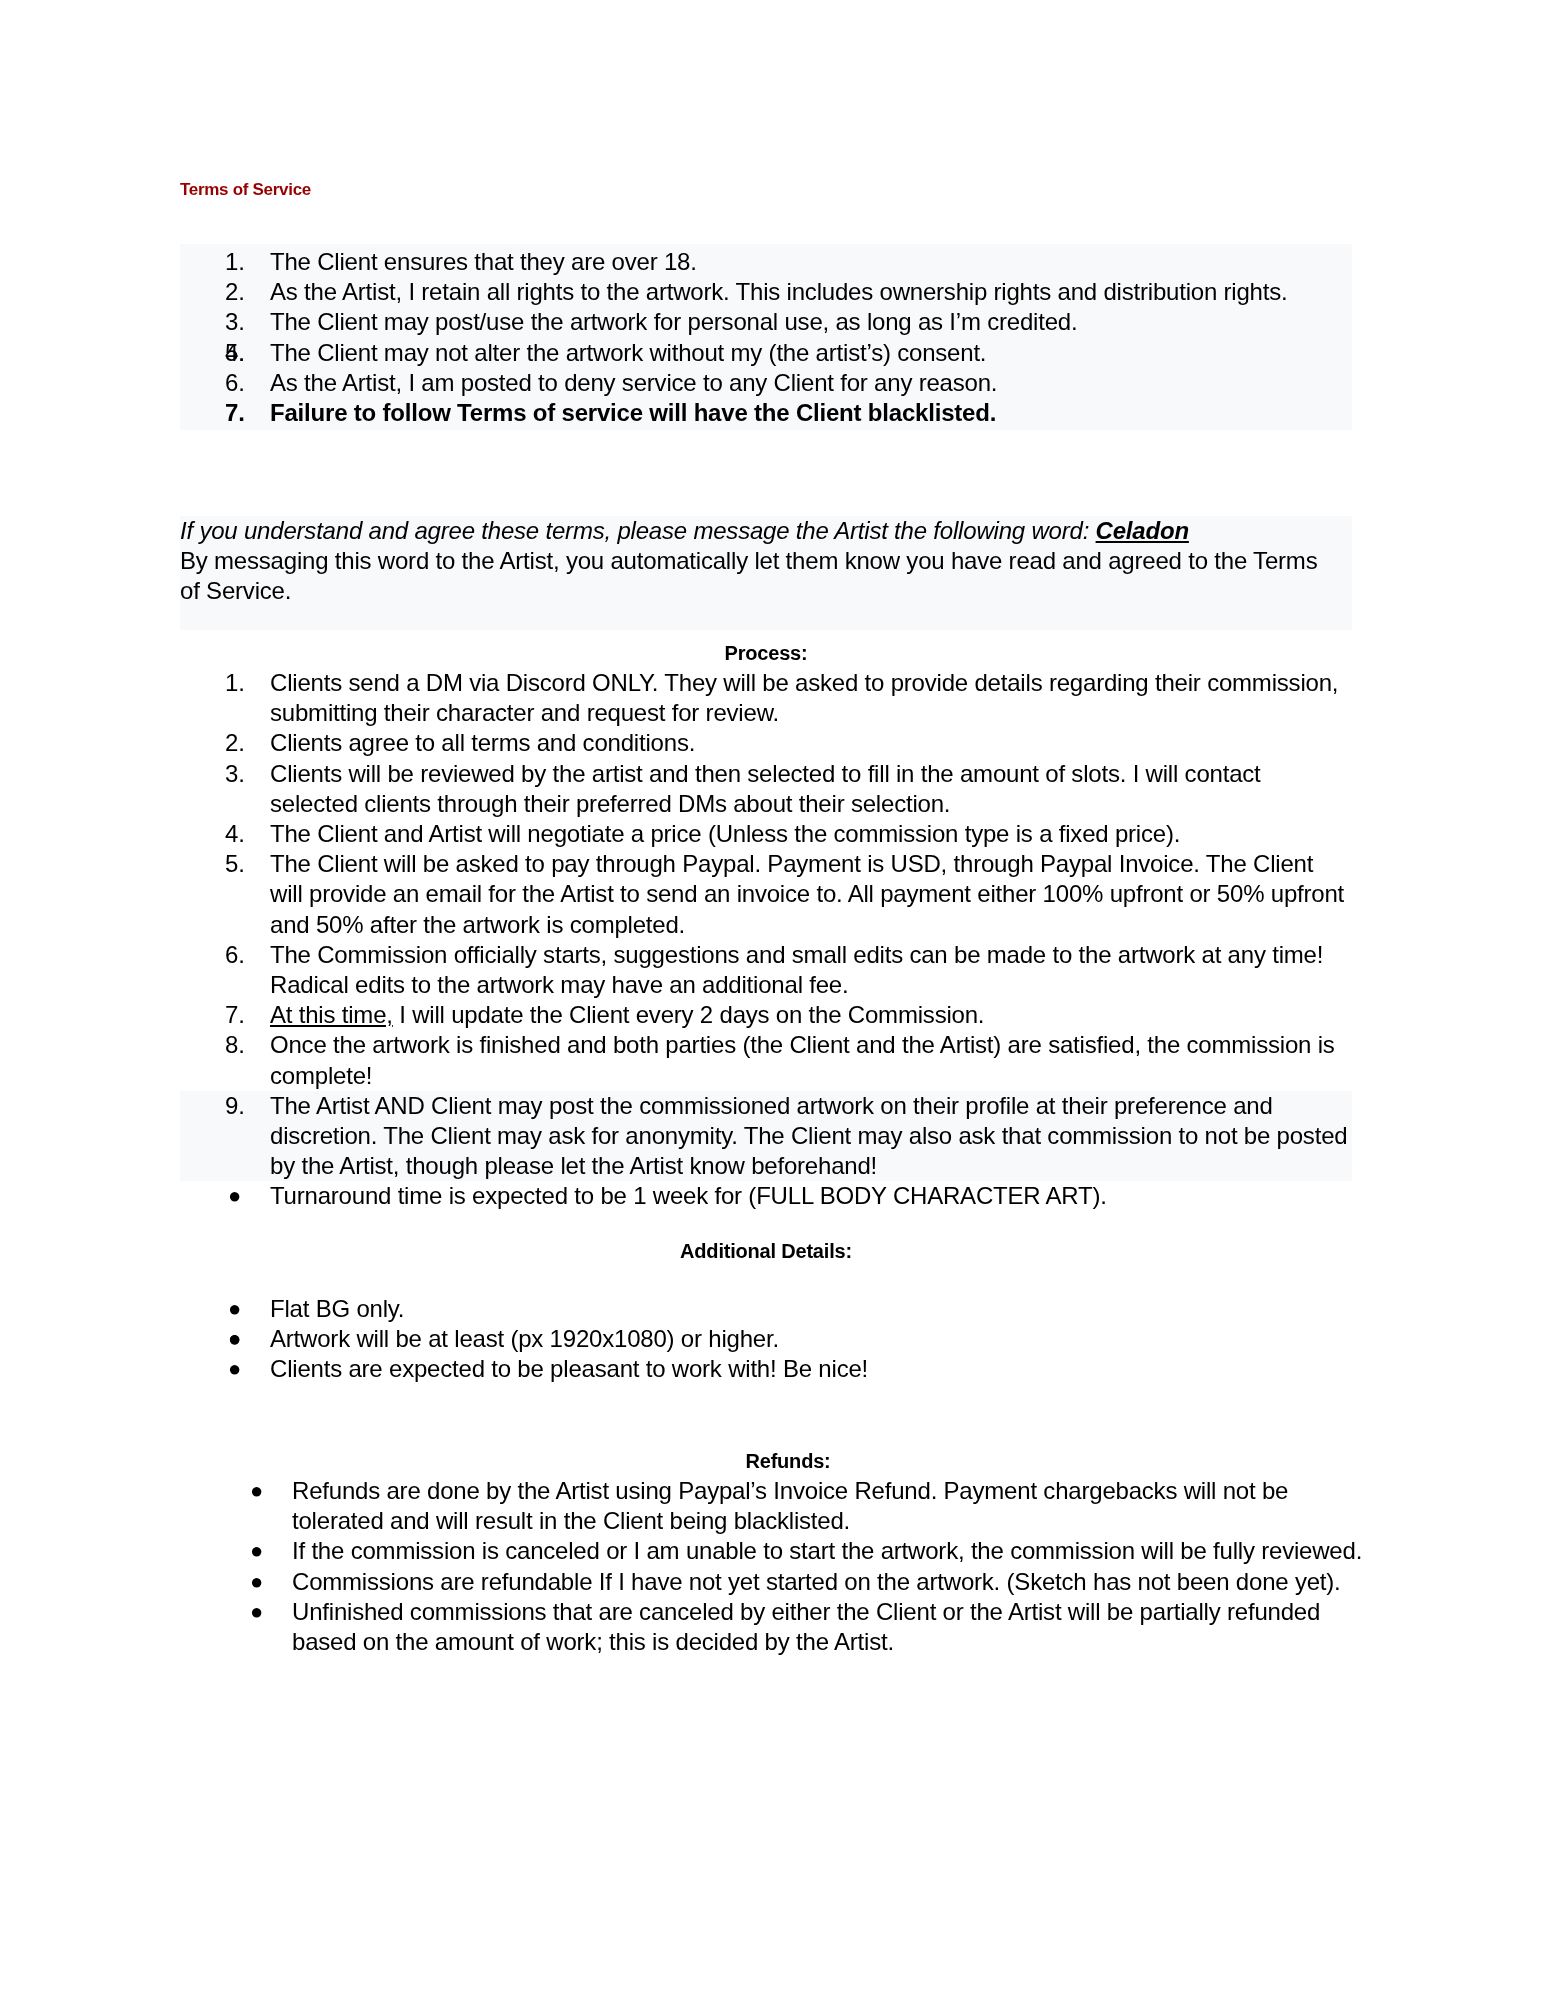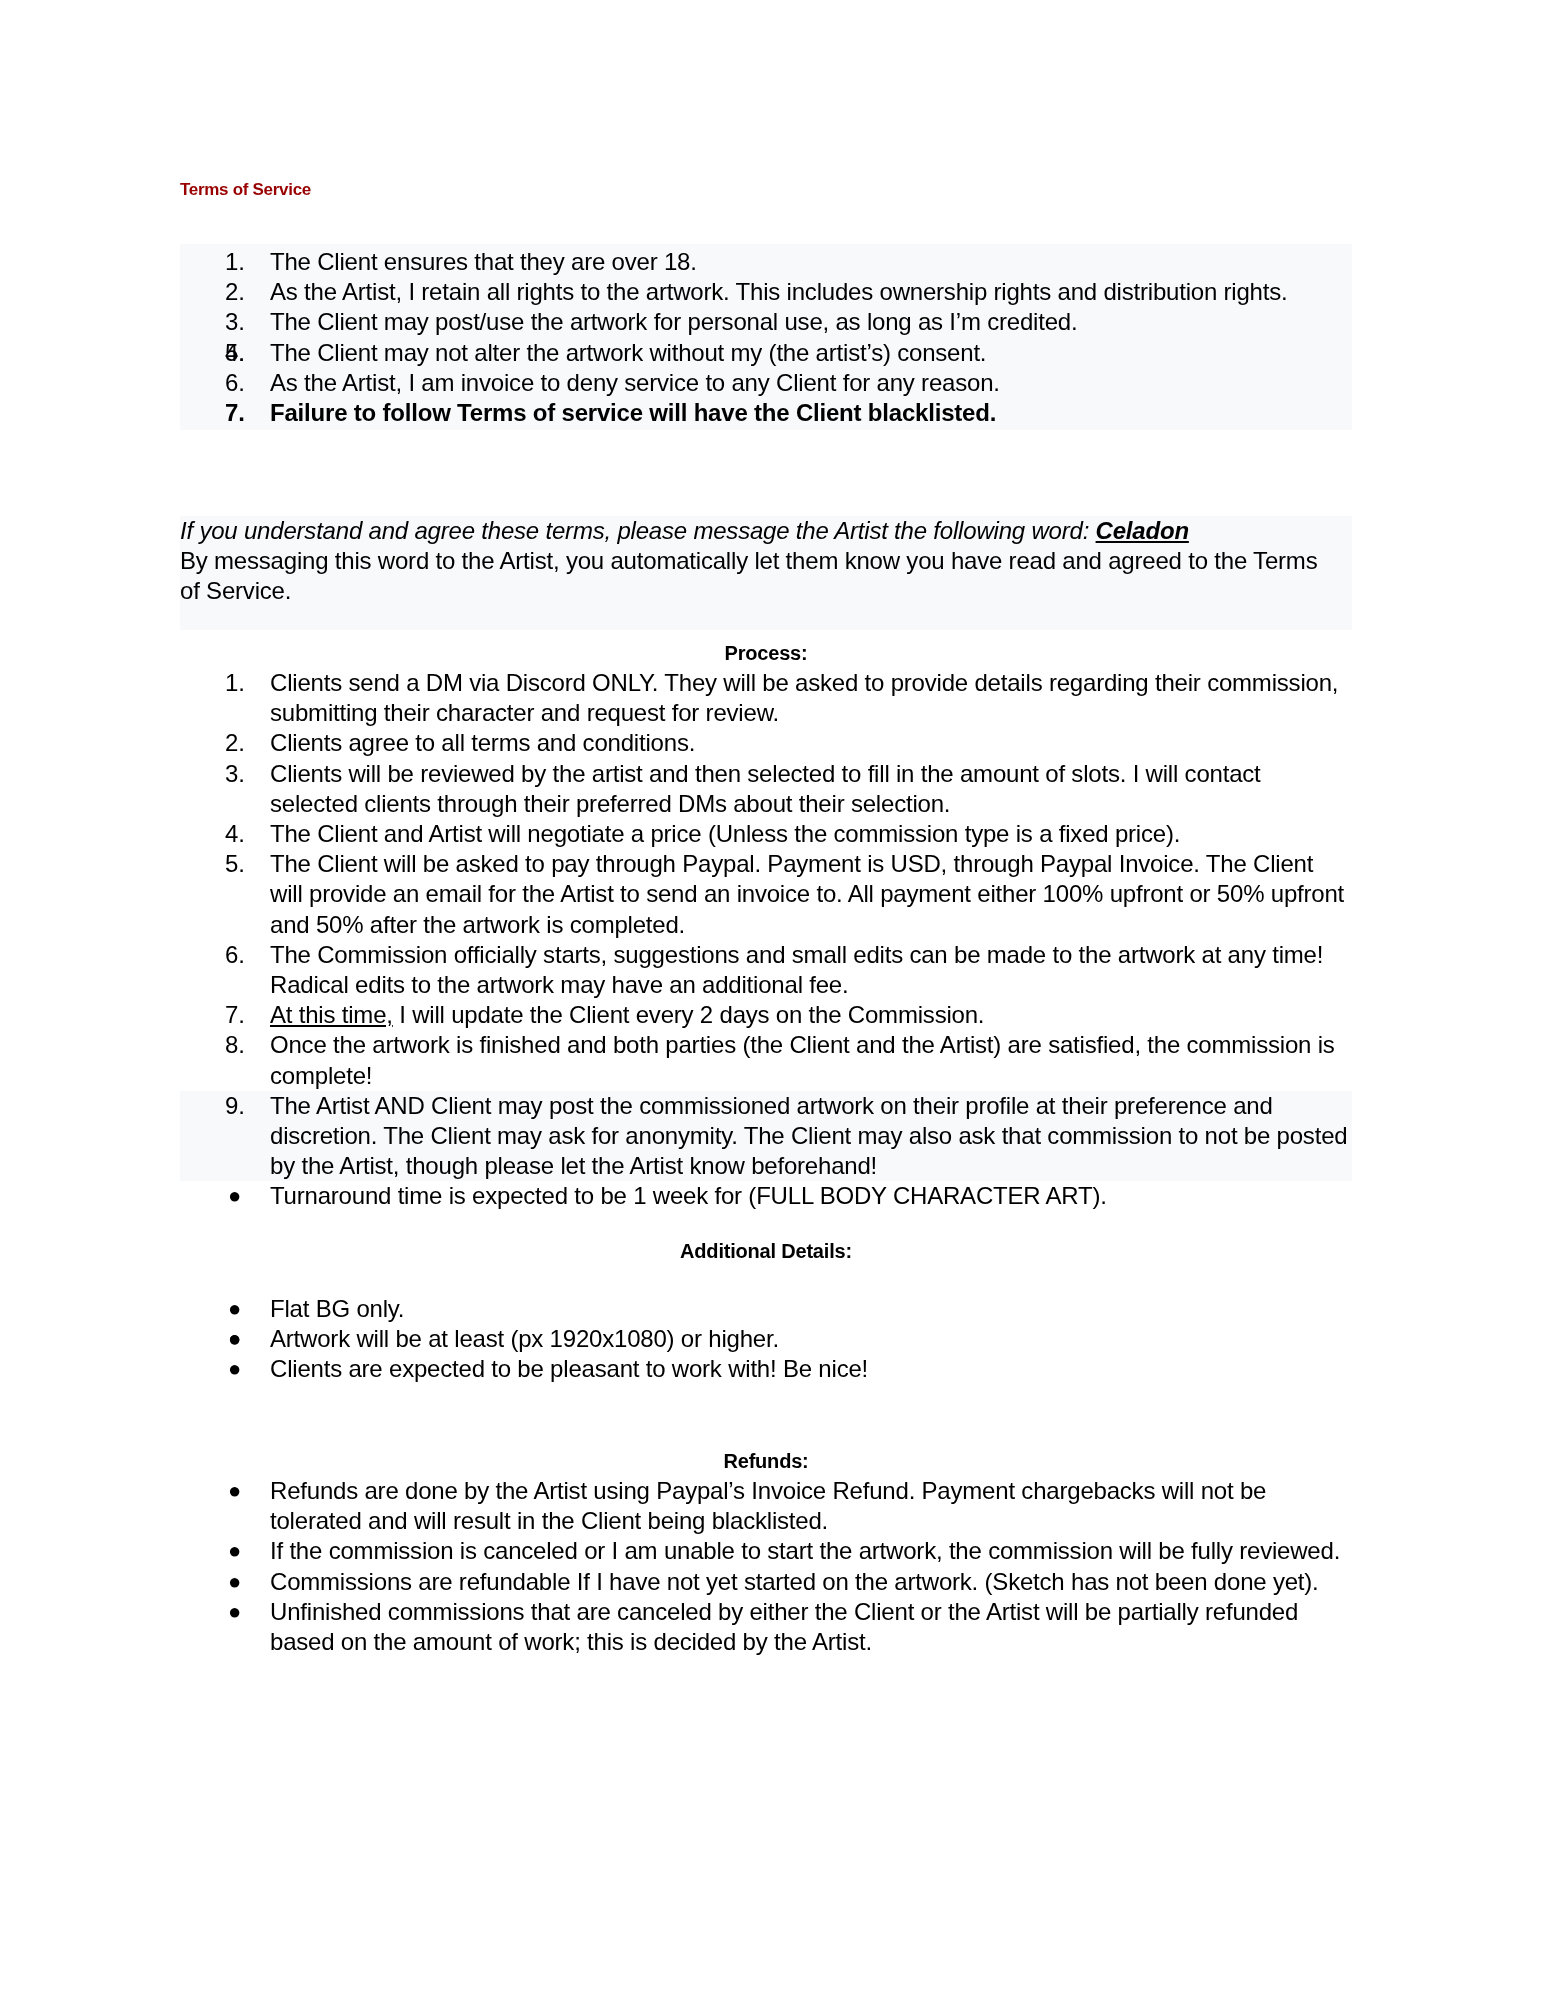--- a/index.html
+++ b/index.html
@@ -29,21 +29,21 @@
 <div class="page">
 
   <div class="title" style="color: rgb(153, 0, 0);">Terms of Service</div>
 
   <ol class="block shade txt" style="top:244px; padding:3px 0 2px 0;">
     <li class="li"><span class="marker">1.</span><span>The Client ensures that they are over 18.</span></li>
     <li class="li"><span class="marker">2.</span><span>As the Artist, I retain all rights to the artwork. This includes ownership rights and distribution rights.</span></li>
     <li class="li"><span class="marker">3.</span><span>The Client may post/use the artwork for personal use, as long as I’m credited.</span></li>
     <li class="li"><span class="marker">4.</span></li>
     <li class="li"><span class="marker">5.</span><span>The Client may not alter the artwork without my (the artist’s) consent.</span></li>
-    <li class="li"><span class="marker">6.</span><span>As the Artist, I am invoice to deny service to any Client for any reason.</span></li>
+    <li class="li"><span class="marker">6.</span><span>As the Artist, I am posted to deny service to any Client for any reason.</span></li>
     <li class="li bold"><span class="marker">7.</span><span>Failure to follow Terms of service will have the Client blacklisted.</span></li>
   </ol>
 
   <div class="block shade txt" style="top:516px; height:114px; padding-top:0;">
     <div style="padding-top:0;font-style:italic;">
       <span>If you understand and agree these terms, please message the Artist the following word: </span><span class="bold u">Celadon</span>
     </div>
     <div style="width:1150px;">By messaging this word to the Artist, you automatically let them know you have read and agreed to the Terms of Service.</div>
   </div>
 
@@ -68,21 +68,21 @@
   <div class="block txt" style="top:1236px;">
     <div class="heading">Additional Details:</div>
     <ul style="margin-top:28px;">
       <li class="li"><span class="bullet">●</span><span>Flat BG only.</span></li>
       <li class="li"><span class="bullet">●</span></li>
       <li class="li"><span class="bullet">●</span><span>Artwork will be at least (px 1920x1080) or higher.</span></li>
       <li class="li"><span class="bullet">●</span><span>Clients are expected to be pleasant to work with! Be nice!</span></li>
     </ul>
   </div>
 
-  <div class="block txt" style="top:1446px;">
+  <div class="block txt" style="top:1446px;margin-left:22px;">
     <div class="heading">Refunds:</div>
     <ul>
       <li class="li"><span class="bullet">●</span><span>Refunds are done by the Artist using Paypal’s Invoice Refund. Payment chargebacks will not be tolerated and will result in the Client being blacklisted.</span></li>
       <li class="li"><span class="bullet">●</span><span>If the commission is canceled or I am unable to start the artwork, the commission will be fully reviewed.</span></li>
       <li class="li"><span class="bullet">●</span><span>Commissions are refundable If I have not yet started on the artwork. (Sketch has not been done yet).</span></li>
       <li class="li"><span class="bullet">●</span><span>Unfinished commissions that are canceled by either the Client or the Artist will be partially refunded based on the amount of work; this is decided by the Artist.</span></li>
     </ul>
   </div>
 
 </div>

